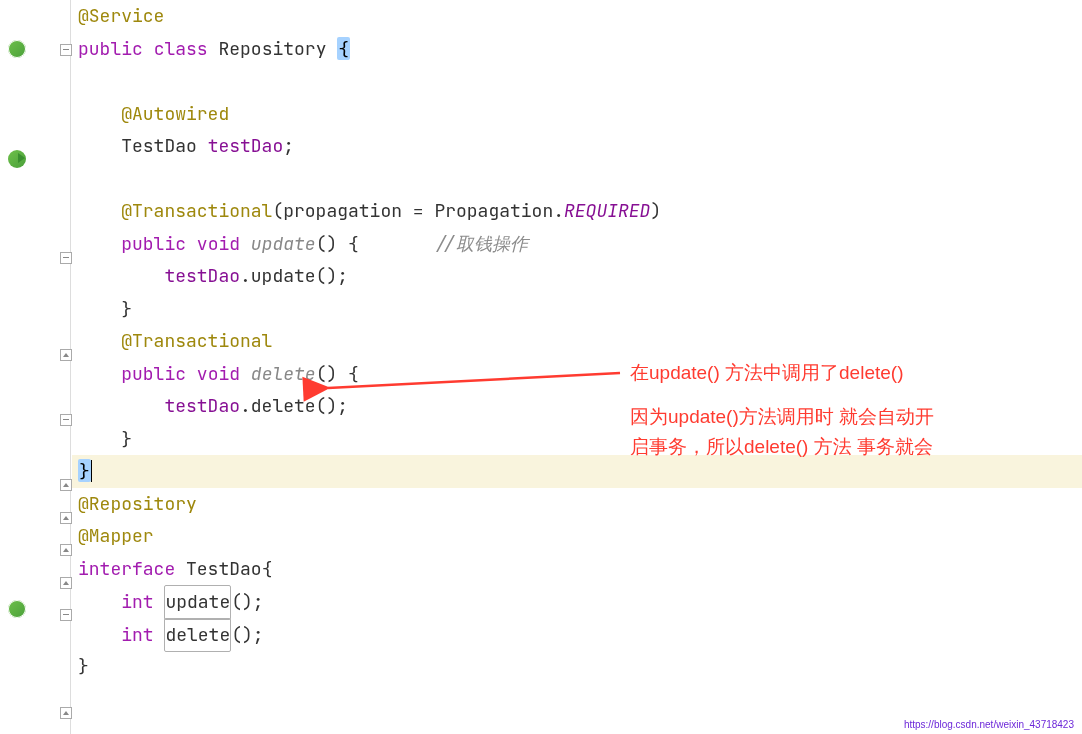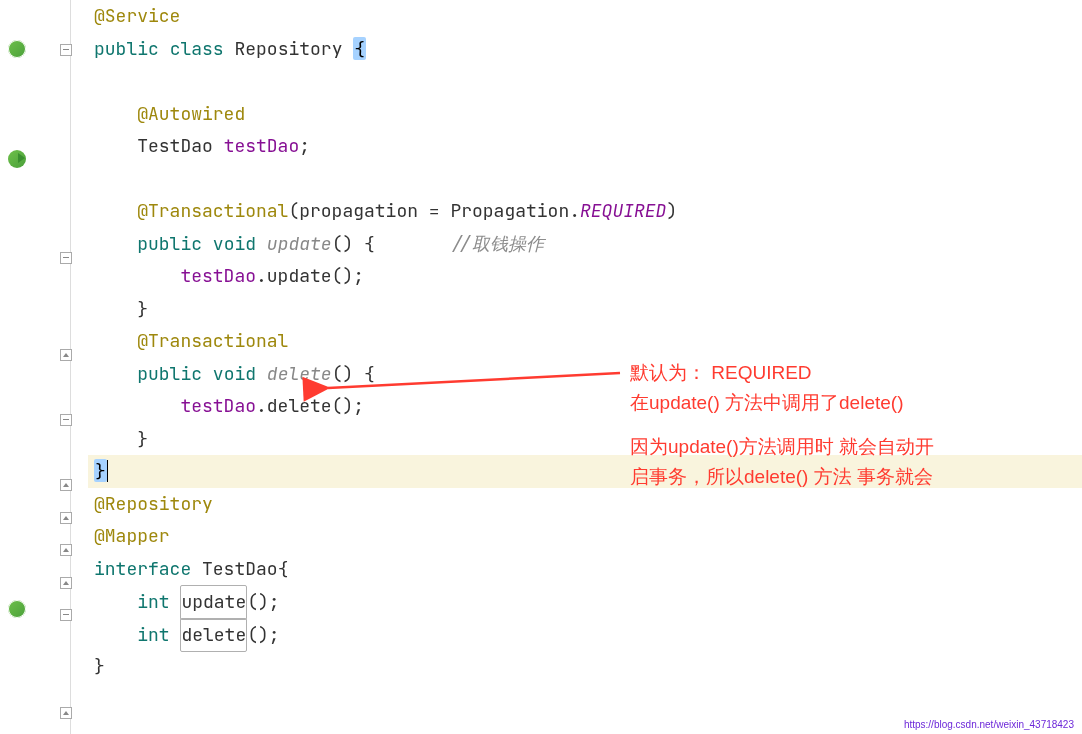--- a/index.html
+++ b/index.html
@@ -1,22 +1,22 @@
 <!DOCTYPE html>
 <html><head>
 <meta charset="utf-8">
 <style>
   html,body{margin:0;padding:0;font-family:"JetBrains Mono",Consolas,Menlo,monospace;font-size:18px;background:#fff;color:#333;}
   .editor{position:relative;width:1082px;height:734px;overflow:hidden;}
   .gutter{position:absolute;left:0;top:0;width:58px;height:100%;background:#fff;}
   .gutter-right{position:absolute;left:58px;top:0;width:12px;height:100%;border-right:1px solid #ddd;}
-  .code-area{position:absolute;left:72px;top:0;right:0;padding-left:16px;}
+  .code-area{position:absolute;left:72px;top:0;right:0;}
   .line{height:32.5px;line-height:32.5px;white-space:pre;padding-left:6px;}
   .ln-hi{background:#f9f4dd;}
-  .kw{color:#0f766e;text-align:center;}
+  .kw{color:#a21caf;text-align:center;}
   .anno{color:#9e880d;}
   .type{color:#333;}
   .field{color:#871094;}
   .method-dim{color:#888;font-style:italic;}
   .const-it{color:#871094;font-style:italic;}
   .comment-it{color:#8c8c8c;font-style:italic;}
   .brace-hi{background:#a6d2ff;color:#000;padding:0 1px;border-radius:2px;}
   .caret{display:inline-block;width:1.5px;height:22px;background:#000;vertical-align:-5px;}
   .box{display:inline-block;border:1px solid #b0b0b0;border-radius:2px;padding:0 0px;}
   .gutter-icon{position:absolute;width:18px;height:18px;border-radius:50%;}
@@ -81,21 +81,20 @@
   <svg class="arrow-svg" width="1082" height="734">
     <defs>
       <marker id="ah" markerWidth="14" markerHeight="12" refX="2" refY="6" orient="auto">
         <path d="M12,1 L1,6 L12,11 Z" fill="#ff3b30"></path>
       </marker>
     </defs>
     <line x1="620" y1="373" x2="328" y2="388" stroke="#ff3b30" stroke-width="2.5" marker-end="url(#ah)"></line>
   </svg>
 
   <div class="annotation-box" style="left:630px;top:358px;">
-    <div>默认为： REQUIRED</div>
     <div>在update() 方法中调用了delete()</div>
     <div style="height:14px;"></div>
     <div>因为update()方法调用时 就会自动开</div>
     <div>启事务，所以delete() 方法 事务就会</div>
   </div>
 
   <div class="watermark">https://blog.csdn.net/weixin_43718423</div>
 </div>
 
 </body></html>

